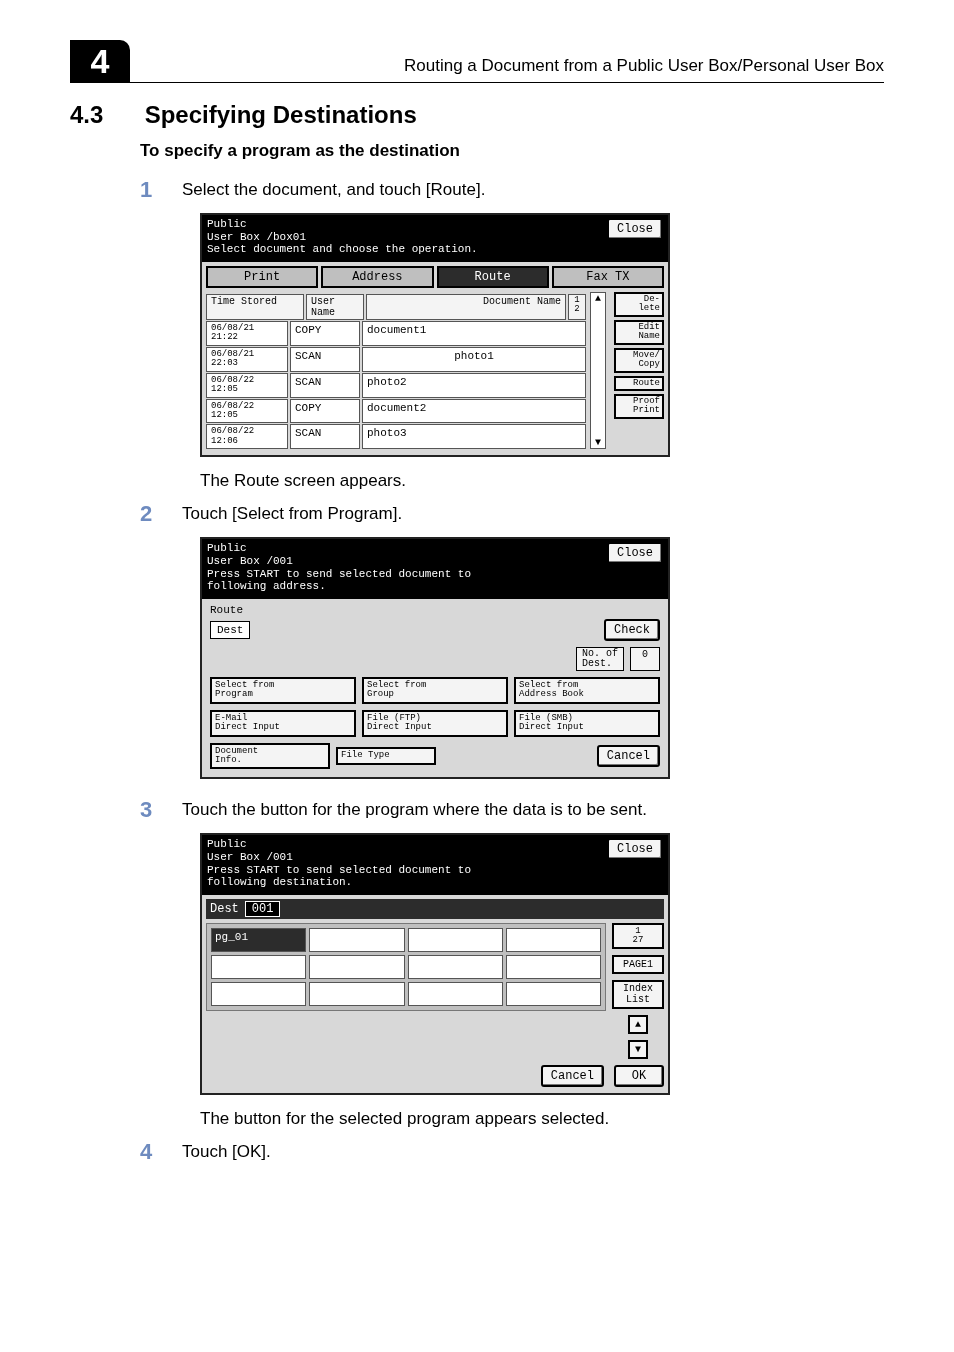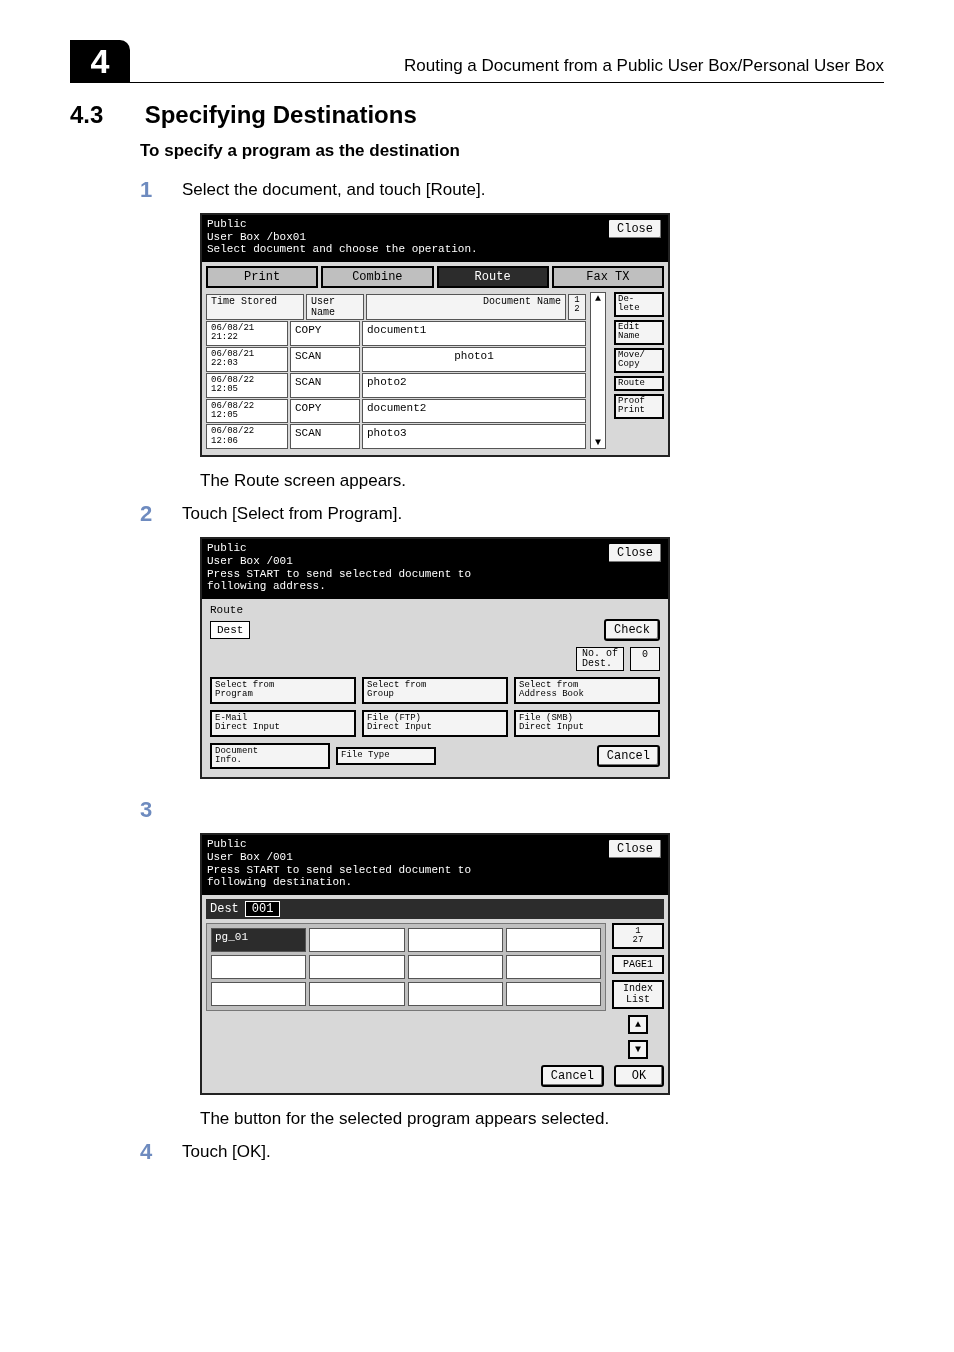--- a/index.html
+++ b/index.html
@@ -89,21 +89,21 @@
   .tbl-head .th {
     background:#f4f4f4; padding:1px 4px; border:1px solid #555; font-size:10px;
   }
   .doc-row {
     display:flex; gap:2px; margin-top:1px; align-items:stretch;
   }
   .doc-row .cell {
     background:#fff; border:1px solid #555; padding:2px 4px; font-size:11px;
   }
   .side-col { display:flex; flex-direction:column; gap:3px; margin-left:4px; }
-  .side-btn { background:#f4f4f4; border:2px solid #000; font-size:9px; line-height:1.05; padding:1px 2px; width:50px; text-align:left; }
+  .side-btn { background:#f4f4f4; border:2px solid #000; font-size:9px; line-height:1.05; padding:1px 2px; width:50px; text-align:right; }
   .scroll { width:16px; background:#fff; border:1px solid #555; display:flex; flex-direction:column; justify-content:space-between; align-items:center; font-size:10px; }
   .scroll span { display:block; }
 
   
   .p2-body { display:flex; flex-direction:column; gap:6px; padding:2px 4px; }
   .p2-row { display:flex; gap:6px; }
   .p2-btn { flex:1; background:#f4f4f4; border:2px solid #000; font-size:9px; line-height:1.05; padding:2px 3px; text-align:left; }
   .p2-chip { background:#f4f4f4; border:1px solid #000; font-size:10px; padding:1px 5px; }
   .p2-dest { display:flex; align-items:center; gap:6px; }
   .p2-dest .label { background:#fff; border:1px solid #000; padding:2px 6px; font-size:11px; }
@@ -152,21 +152,21 @@
     <div class="hdr">
       <div class="hdr-left">
         <div>Public</div>
         <div>User Box  /box01</div>
         <div>Select document and choose the operation.</div>
       </div>
       <span class="btn">Close</span>
     </div>
     <div class="tabs">
       <div class="tab">Print</div>
-      <div class="tab">Combine</div>
+      <div class="tab">Address</div>
       <div class="tab active">Route</div>
       <div class="tab">Fax TX</div>
     </div>
 
     <div style="display:flex;gap:4px;">
       <div style="flex:1;">
         <div class="tbl-head">
           <div class="th" style="width:98px;">Time
 Stored</div>
           <div class="th" style="width:58px;">User
@@ -280,20 +280,21 @@
 Info.</div>
         <div class="p2-btn" style="flex:0 0 100px;">File Type</div>
         <div style="flex:1;"></div>
         <span class="btn">Cancel</span>
       </div>
     </div>
   </div>
 
   <div class="step-row" style="margin-top:18px;">
     <div class="step-num">3</div>
+    <div class="step-text">Touch the button for the program where the data is to be sent.</div>
   </div>
 
   <div class="panel">
     <div class="hdr">
       <div class="hdr-left">
         <div>Public</div>
         <div>User Box  /001</div>
         <div style="white-space:pre;">Press START to send selected document to
 following destination.</div>
       </div>

